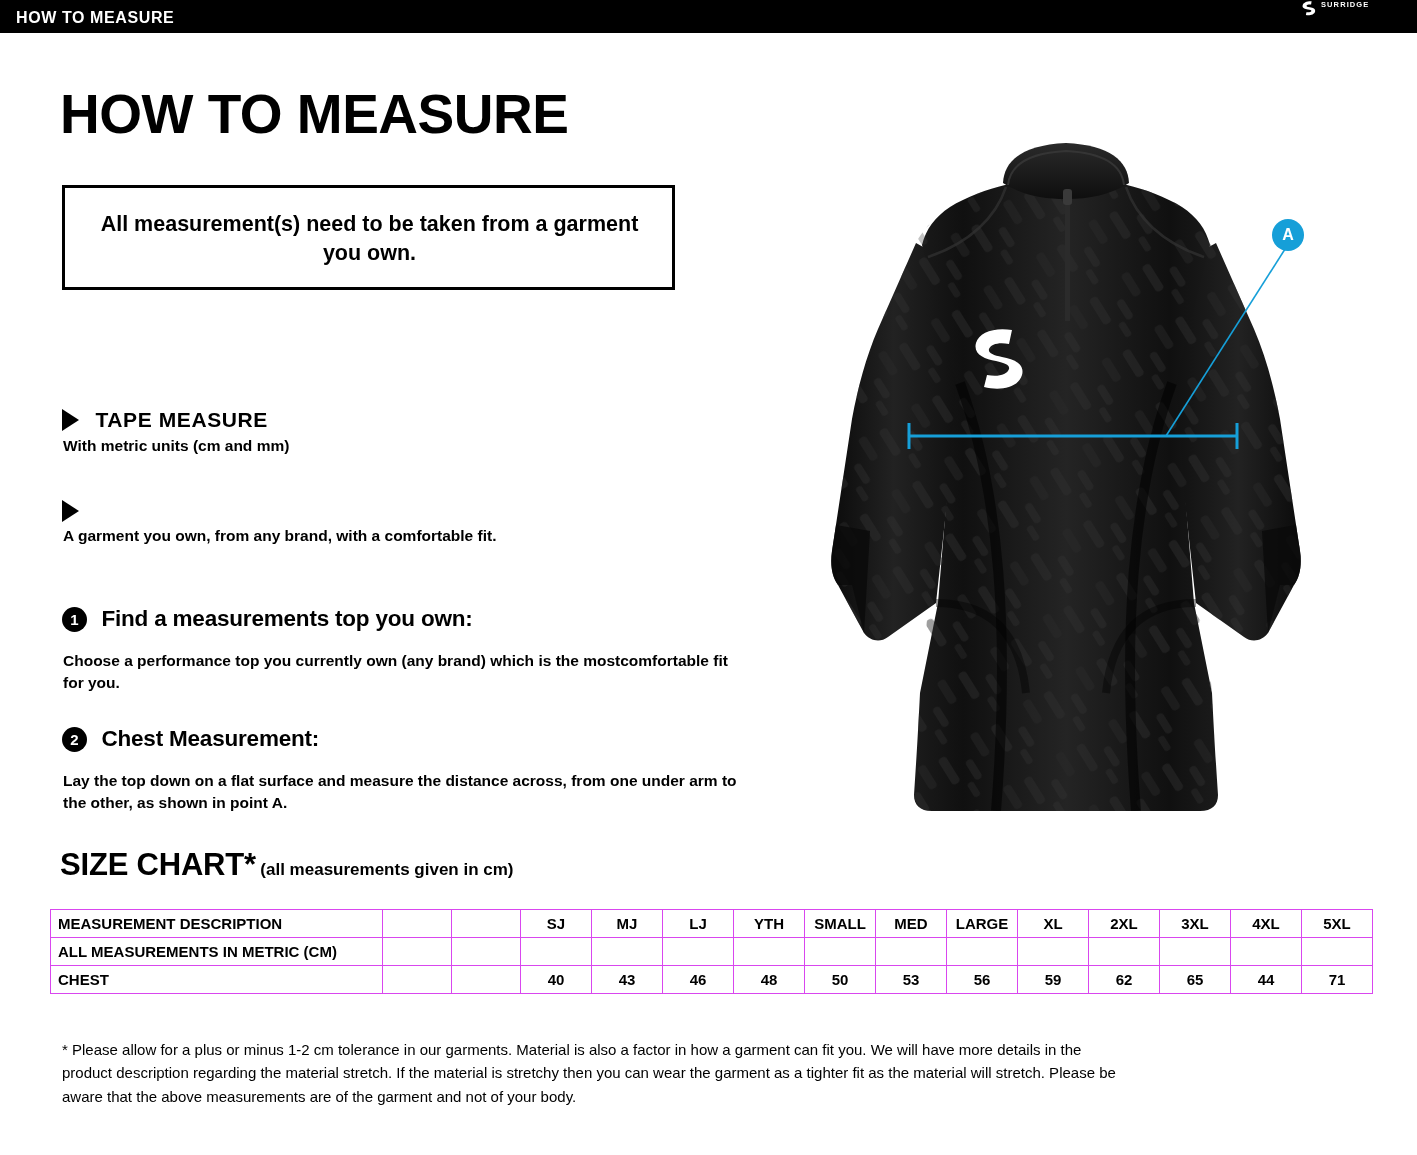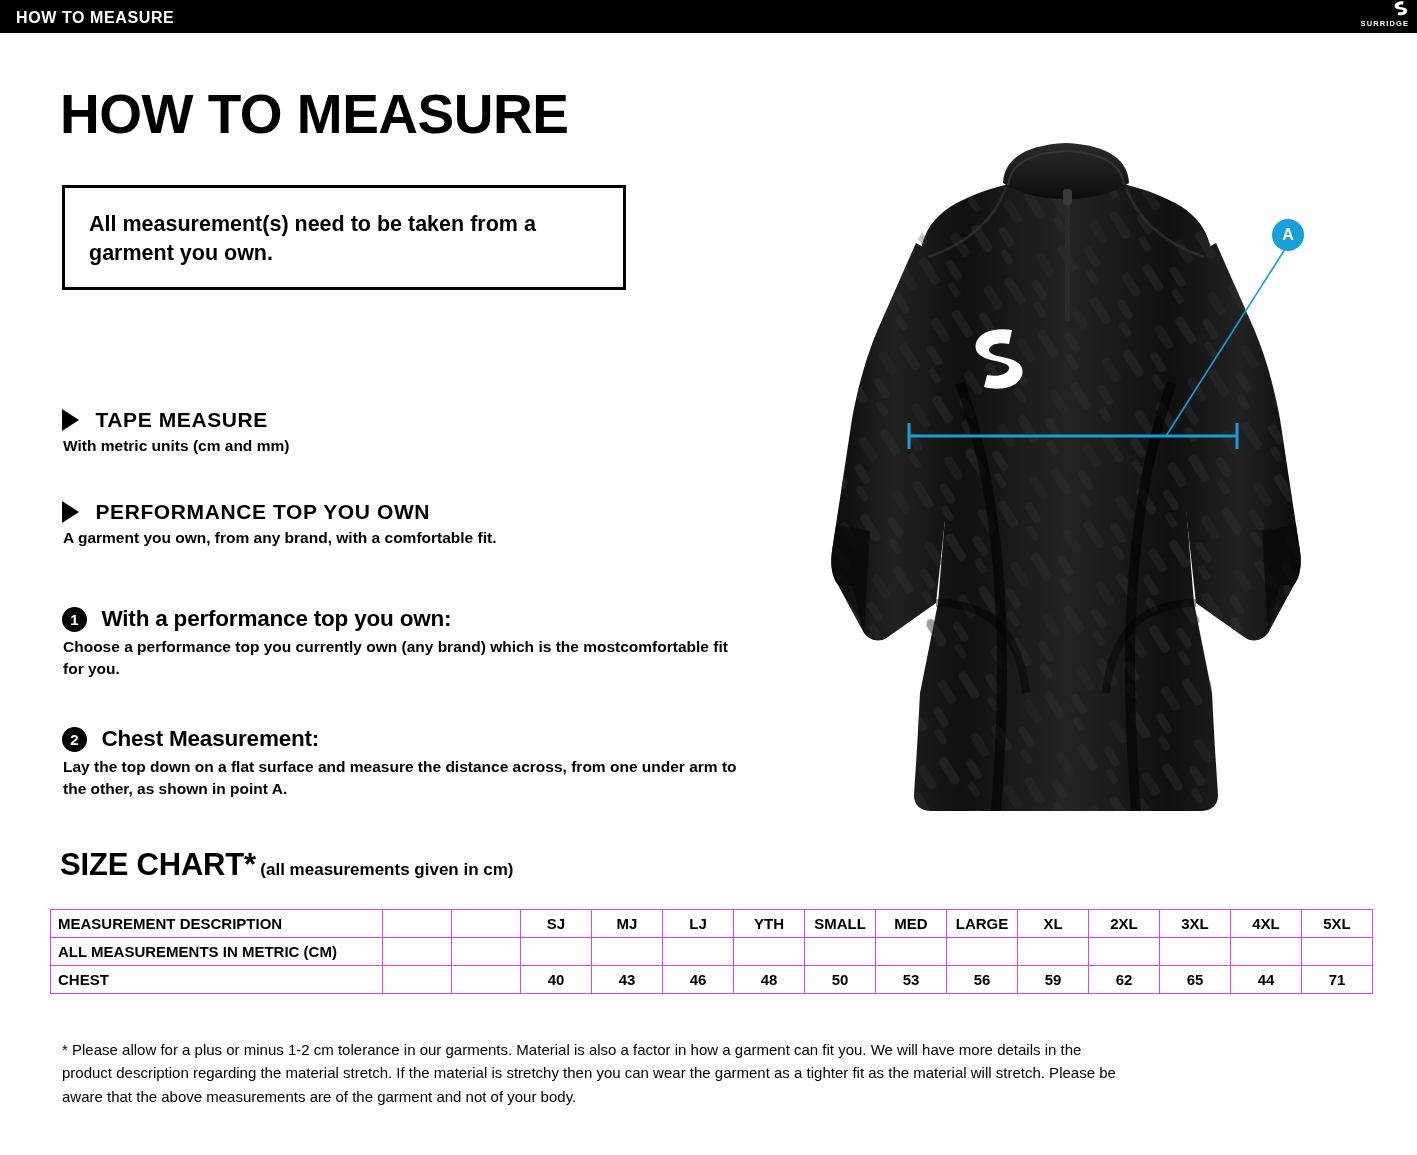--- a/index.html
+++ b/index.html
@@ -24,28 +24,27 @@
   .topbar-title {
     position: absolute;
     left: 16px; top: 9px;
     font-size: 16px;
     font-weight: bold;
     letter-spacing: 0.6px;
     color: #ffffff;
   }
   .topbar-brand {
     position: absolute;
-    right: 8px; top: 0;
+    right: 0; top: 0;
     width: 125px; height: 33px;
     background: #000000;
     display: flex;
-    align-items: flex-end;
+    align-items: flex-start;
     justify-content: flex-start;
     padding-left: 8px;
-    flex-direction: column;
   }
   .brand-mark {
     width: 17px; height: 19px;
     position: relative;
     display: inline-block;
   }
   .brand-mark svg { display: block; }
   .brand-text {
     font-size: 7.5px;
     font-weight: bold;
@@ -63,23 +62,24 @@
     font-size: 55px;
     font-weight: bold;
     letter-spacing: -0.5px;
     line-height: 1;
     white-space: nowrap;
   }
 
   .notebox {
     position: absolute;
     left: 62px; top: 152px;
-    width: 564px; height: 105px;
+    width: 613px; height: 105px;
     border: 3px solid #000;
     padding: 22px 22px 0 24px;
+    text-align: center;
   }
   .notebox p {
     margin: 0;
     font-size: 21.5px;
     font-weight: bold;
     line-height: 1.36;
   }
 
   .h2 {
     position: absolute;
@@ -131,21 +131,21 @@
     font-weight: bold;
     display: inline-block;
     vertical-align: middle;
     margin-left: 10px;
     letter-spacing: -0.2px;
   }
   .step-body {
     font-size: 15.5px;
     font-weight: bold;
     line-height: 1.45;
-    margin-top: 4px;
+    margin-top: 18px;
     margin-left: 1px;
   }
 
   .h3wrap {
     position: absolute;
     left: 60px; top: 814px;
     white-space: nowrap;
   }
   .h3 {
     font-size: 31px;
@@ -240,27 +240,26 @@
 
 
   <div class="need-item" style="left:62px; top:375px;">
     <span class="tri"></span>
     <span class="need-head">TAPE MEASURE</span>
     <div class="need-sub">With metric units (cm and mm)</div>
   </div>
 
   <div class="need-item" style="left:62px; top:467px;">
     <span class="tri"></span>
-    <span class="need-head">PERFORMANCE TOP YOU OWN</span>
     <div class="need-sub">A garment you own, from any brand, with a comfortable fit.</div>
   </div>
 
   <div class="step" style="left:62px; top:573px; width:680px;">
     <span class="badge">1</span>
-    <span class="step-head">With a performance top you own:</span>
+    <span class="step-head">Find a measurements top you own:</span>
     <div class="step-body">Choose a performance top  you currently own (any brand) which is the mostcomfortable fit for you.</div>
   </div>
 
   <div class="step" style="left:62px; top:693px; width:700px;">
     <span class="badge">2</span>
     <span class="step-head">Chest Measurement:</span>
     <div class="step-body">Lay the top down on a flat surface and measure the distance across, from one under arm to the other, as shown in point A.</div>
   </div>
 
   <div class="h3wrap">

